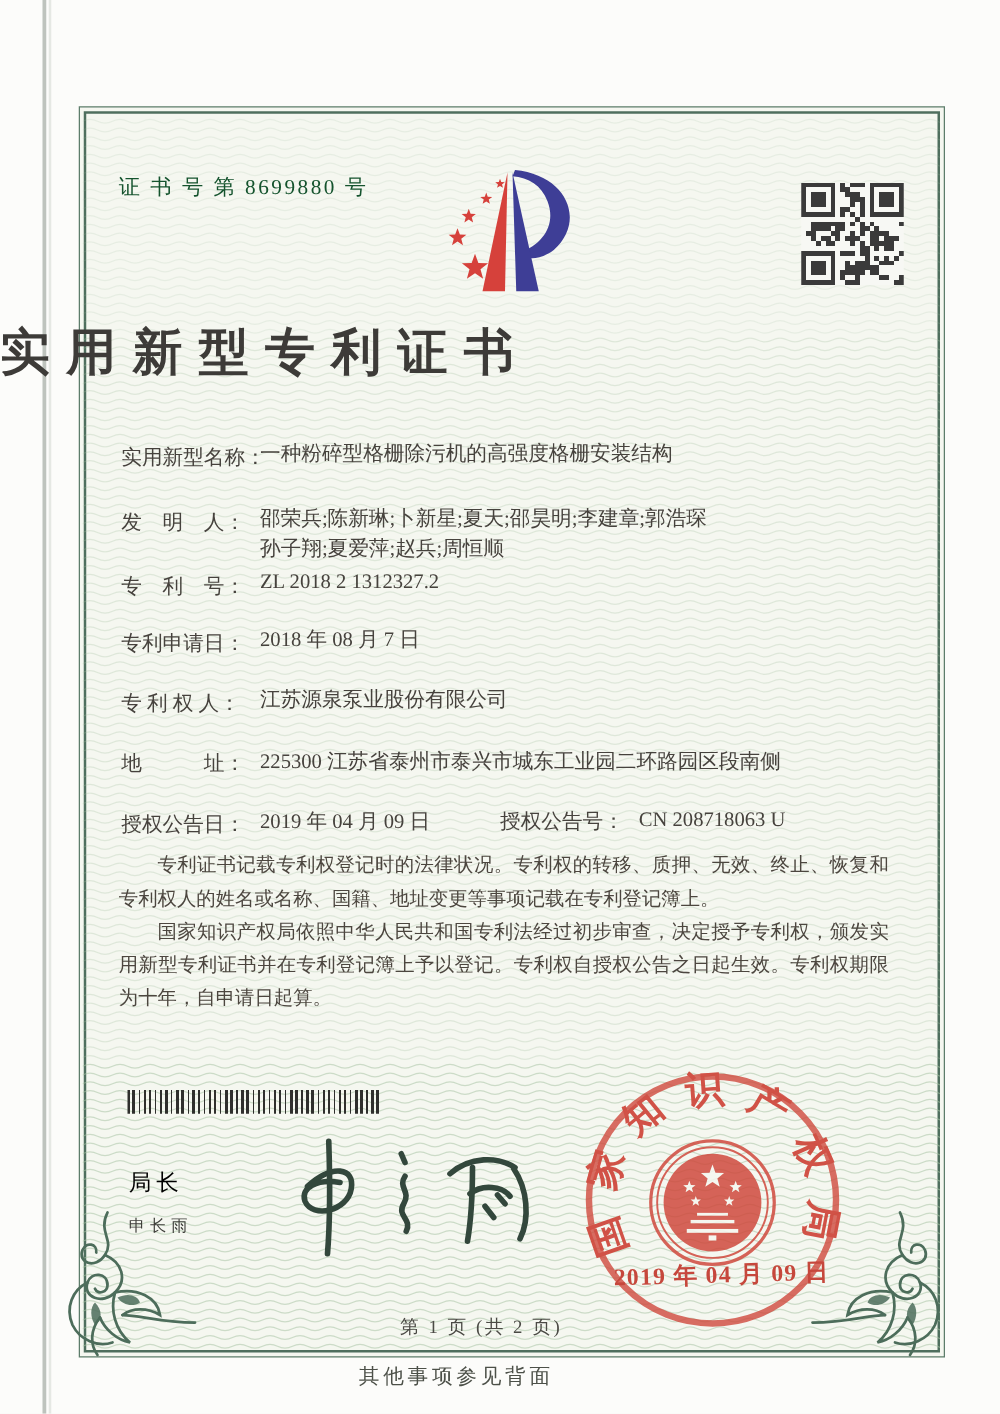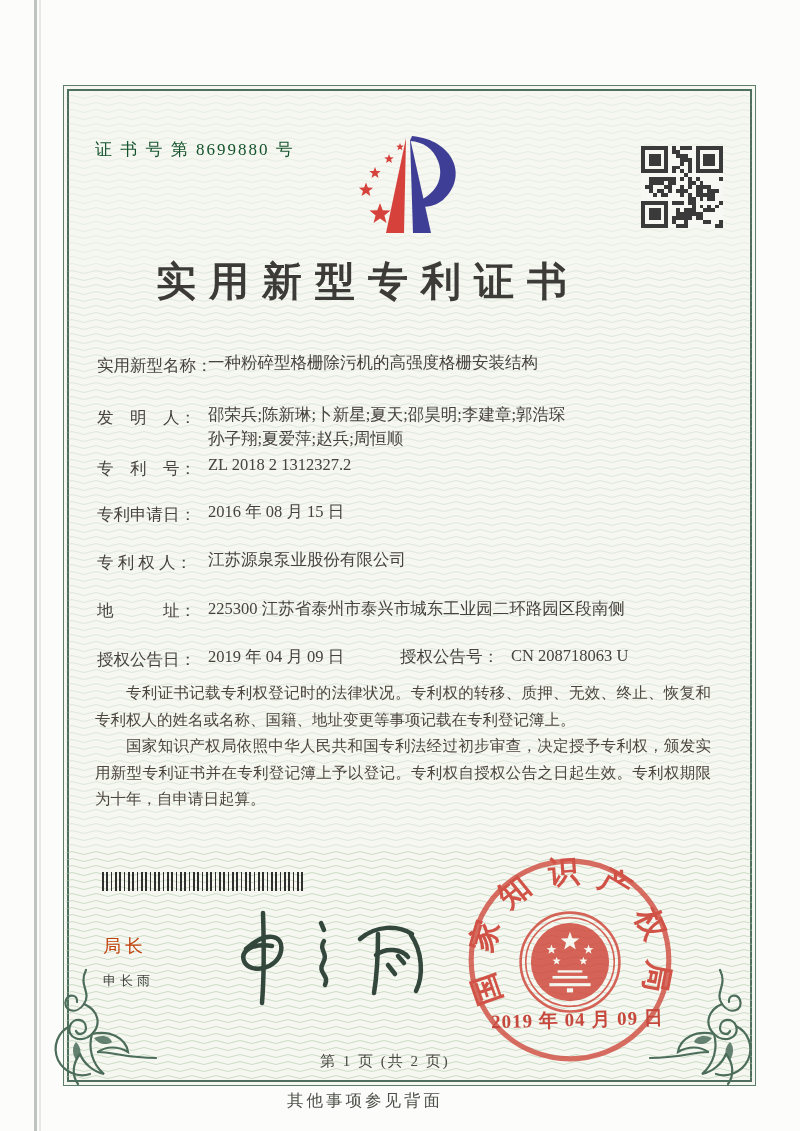--- a/index.html
+++ b/index.html
@@ -10,36 +10,36 @@
   .scan-edge{left:34px;top:0;width:3px;height:1131px;background:#b3b8b2;opacity:.85;}
   .scan-edge2{left:39px;top:0;width:2px;height:1131px;background:#dfe2dd;opacity:.8;}
   
   .frame{left:63px;top:85px;width:691px;height:999px;border:1.5px solid #5d7d6b;background:#f5f7f0;}
   .frame-inner{position:absolute;left:3px;top:3px;right:3px;bottom:3px;border:2.5px solid #4f6f5e;}
   .waves{left:66px;top:88px;width:686px;height:994px;pointer-events:none;}
   
   .cert-no{left:95px;top:138px;font-size:17px;letter-spacing:2px;color:#14532d;}
   .logo{left:338px;top:132px;}
   .qr{left:641px;top:146px;}
-  .title{left:0;top:254px;width:736px;text-align:center;font-size:40px;font-weight:bold;
+  .title{left:0;top:254px;width:736px;text-align:left;font-size:40px;font-weight:bold;
          letter-spacing:13px;color:#3d3b38;}
   
   .row{left:97px;width:630px;font-size:16.5px;color:#46423d;}
   .lbl{position:absolute;left:0;top:3px;white-space:pre;}
   .val{position:absolute;left:111px;top:0;white-space:pre;}
   .val2{position:absolute;left:303px;top:0;white-space:pre;font-family:Liberation Serif, serif;}
   .lbl2{position:absolute;left:0;top:0;white-space:pre;}
   .wrapval{position:absolute;left:111px;top:0;width:516px;line-height:23.5px;}
   
   .paras{left:95px;top:680px;width:616px;font-size:15.5px;line-height:26.5px;color:#4c463f;text-align:justify;}
   .paras p{margin:0;text-indent:2em;}
   
   .barcode{left:102px;top:872px;width:204px;height:19px;
      background:repeating-linear-gradient(90deg,#2f2f2d 0 2px,rgba(0,0,0,0) 2px 4px,#2f2f2d 4px 6px,rgba(0,0,0,0) 6px 9px,#2f2f2d 9px 10px,rgba(0,0,0,0) 10px 13px);}
-  .signer-title{left:103px;top:934px;font-size:18px;letter-spacing:4px;color:#c2410c;}
+  .signer-title{left:103px;top:934px;font-size:18px;letter-spacing:4px;color:#000000;}
   .signer-name{left:103px;top:972px;font-size:13px;letter-spacing:4px;color:#3e3e3a;}
   .signature{left:218px;top:903px;z-index:4;}
   .seal{left:465px;top:855px;z-index:4;opacity:.92;}
   .seal-date{left:491px;top:1007px;font-size:19px;letter-spacing:1px;color:#c6473c;transform:rotate(-1.5deg);z-index:5;font-weight:bold;}
   .page-no{left:320px;top:1052px;font-size:15px;letter-spacing:2px;color:#4b4a45;}
   .back-note{left:287px;top:1090px;font-size:16.5px;letter-spacing:3px;color:#4c5048;}
   .orn{z-index:3;}
 </style>
 </head>
 <body>
@@ -353,21 +353,21 @@
   <span class="val" style="top:24px">孙子翔;夏爱萍;赵兵;周恒顺</span>
 </div>
 
 <div class="abs row" style="top:455px">
   <span class="lbl">专　利　号：</span>
   <span class="val">ZL 2018 2 1312327.2</span>
 </div>
 
 <div class="abs row" style="top:501px">
   <span class="lbl">专利申请日：</span>
-  <span class="val">2016 年 08 月 15 日</span>
+  <span class="val">2018 年 08 月 7 日</span>
 </div>
 
 <div class="abs row" style="top:549px">
   <span class="lbl">专 利 权 人：</span>
   <span class="val">江苏源泉泵业股份有限公司</span>
 </div>
 
 <div class="abs row" style="top:597px">
   <span class="lbl">地　　　址：</span>
   <span class="wrapval">225300 江苏省泰州市泰兴市城东工业园二环路园区段南侧</span>

